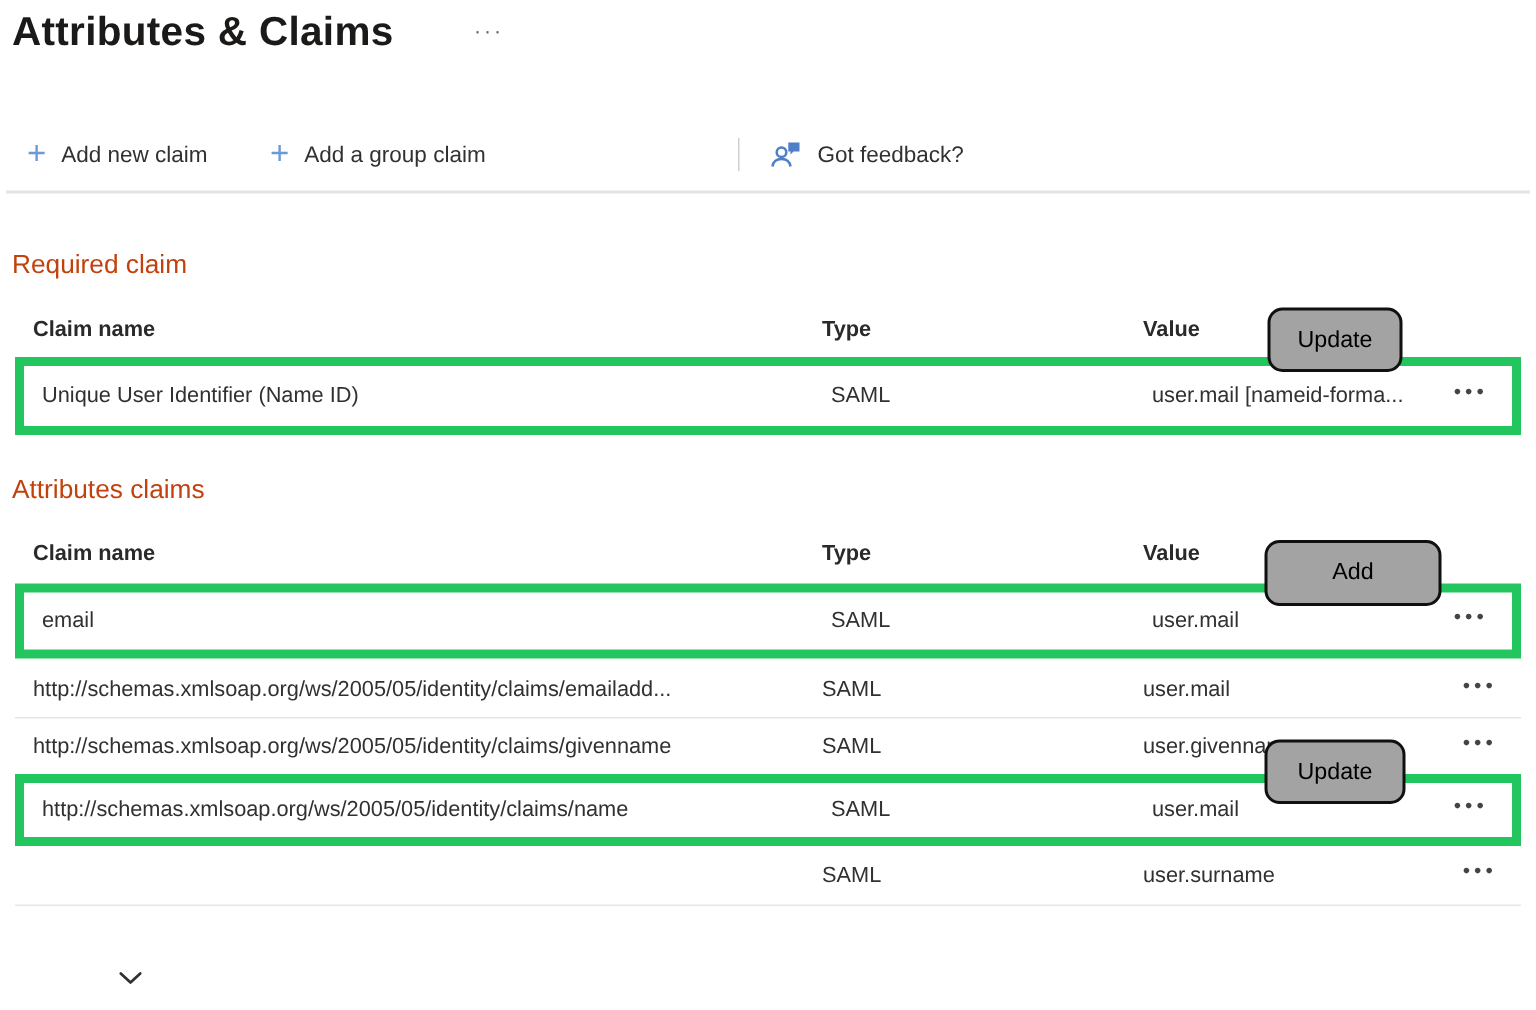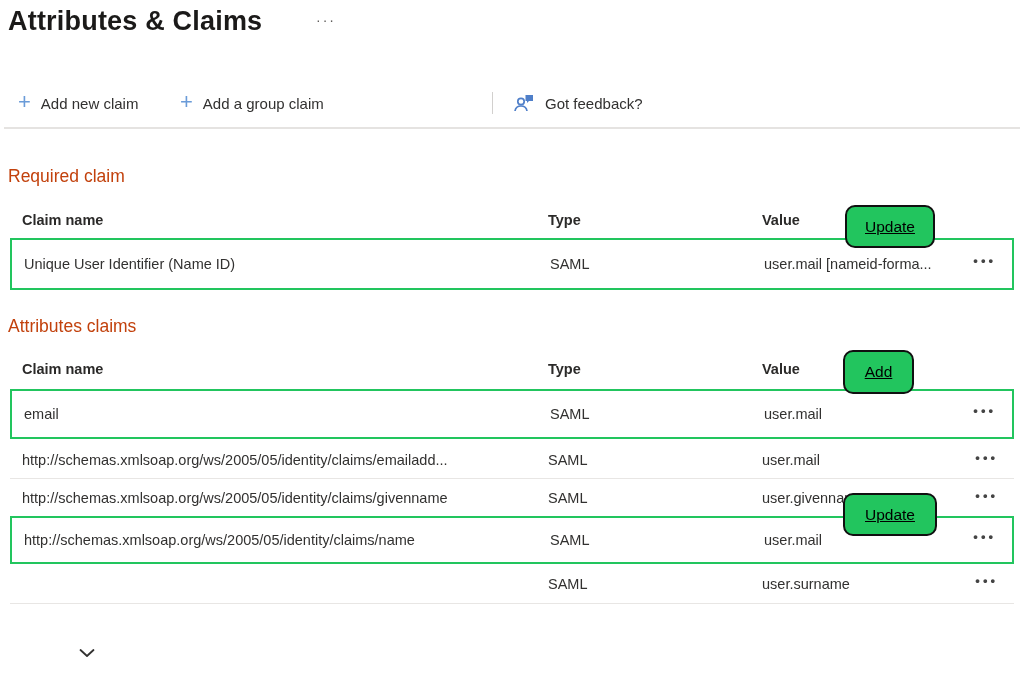--- a/index.html
+++ b/index.html
@@ -58,29 +58,29 @@
     font-size:14.5px; color:#323130; cursor:pointer; background:#fff;
   }
   .row .cell { position:absolute; top:50%; transform:translateY(-50%); white-space:nowrap; }
   .cell-name { left:12px; }
   .cell-type { left:538px; }
   .cell-value { left:752px; }
   .cell-actions {
     position:absolute; right:16px; top:42%; transform:translateY(-50%);
     font-size:13px; font-weight:700; letter-spacing:3px; color:#444; cursor:pointer;
   }
-  .boxed { border:2px solid #22c55e; }
+  .boxed { border:6px solid #22c55e; }
   .sep-bottom { border-bottom:1px solid #e8e6e4; }
 
   
   .callout {
     position:absolute; z-index:20;
-    background:#22c55e; border:2.5px solid #101010; border-radius:10px;
+    background:#a3a3a3; border:2.5px solid #101010; border-radius:10px;
     display:flex; align-items:center; justify-content:center;
-    font-size:15.5px; color:#000;text-decoration:underline;
+    font-size:15.5px; color:#000;
   }
 
   
   .advanced {
     position:absolute; left:20px; top:643px; height:26px;
     display:flex; align-items:center; gap:26px;
     font-size:16.5px; color:#252423; cursor:pointer;flex-direction:column;
   }
   .chev { display:inline-block; }
 </style>
@@ -166,21 +166,21 @@
     <span class="cell-actions">•••</span>
   </div>
 
   <div class="row sep-bottom" style="top:564px;height:40px">
     <span class="cell cell-type">SAML</span>
     <span class="cell cell-value">user.surname</span>
     <span class="cell-actions">•••</span>
   </div>
 
   <div class="callout" style="left:845px;top:205px;width:90px;height:43px">Update</div>
-  <div class="callout" style="left:843px;top:350px;width:71px;height:44px">Add</div>
+  <div class="callout" style="left:843px;top:360px;width:118px;height:44px">Add</div>
   <div class="callout" style="left:843px;top:493px;width:94px;height:43px">Update</div>
 
   <div class="advanced">
     <span class="chev">
       <svg width="16" height="10" viewBox="0 0 16 10">
         <polyline points="1.5,2 8,8 14.5,2" fill="none" stroke="#323130" stroke-width="1.8" stroke-linecap="round" stroke-linejoin="round"></polyline>
       </svg>
     </span>
     <span>Advanced settings</span>
   </div>

